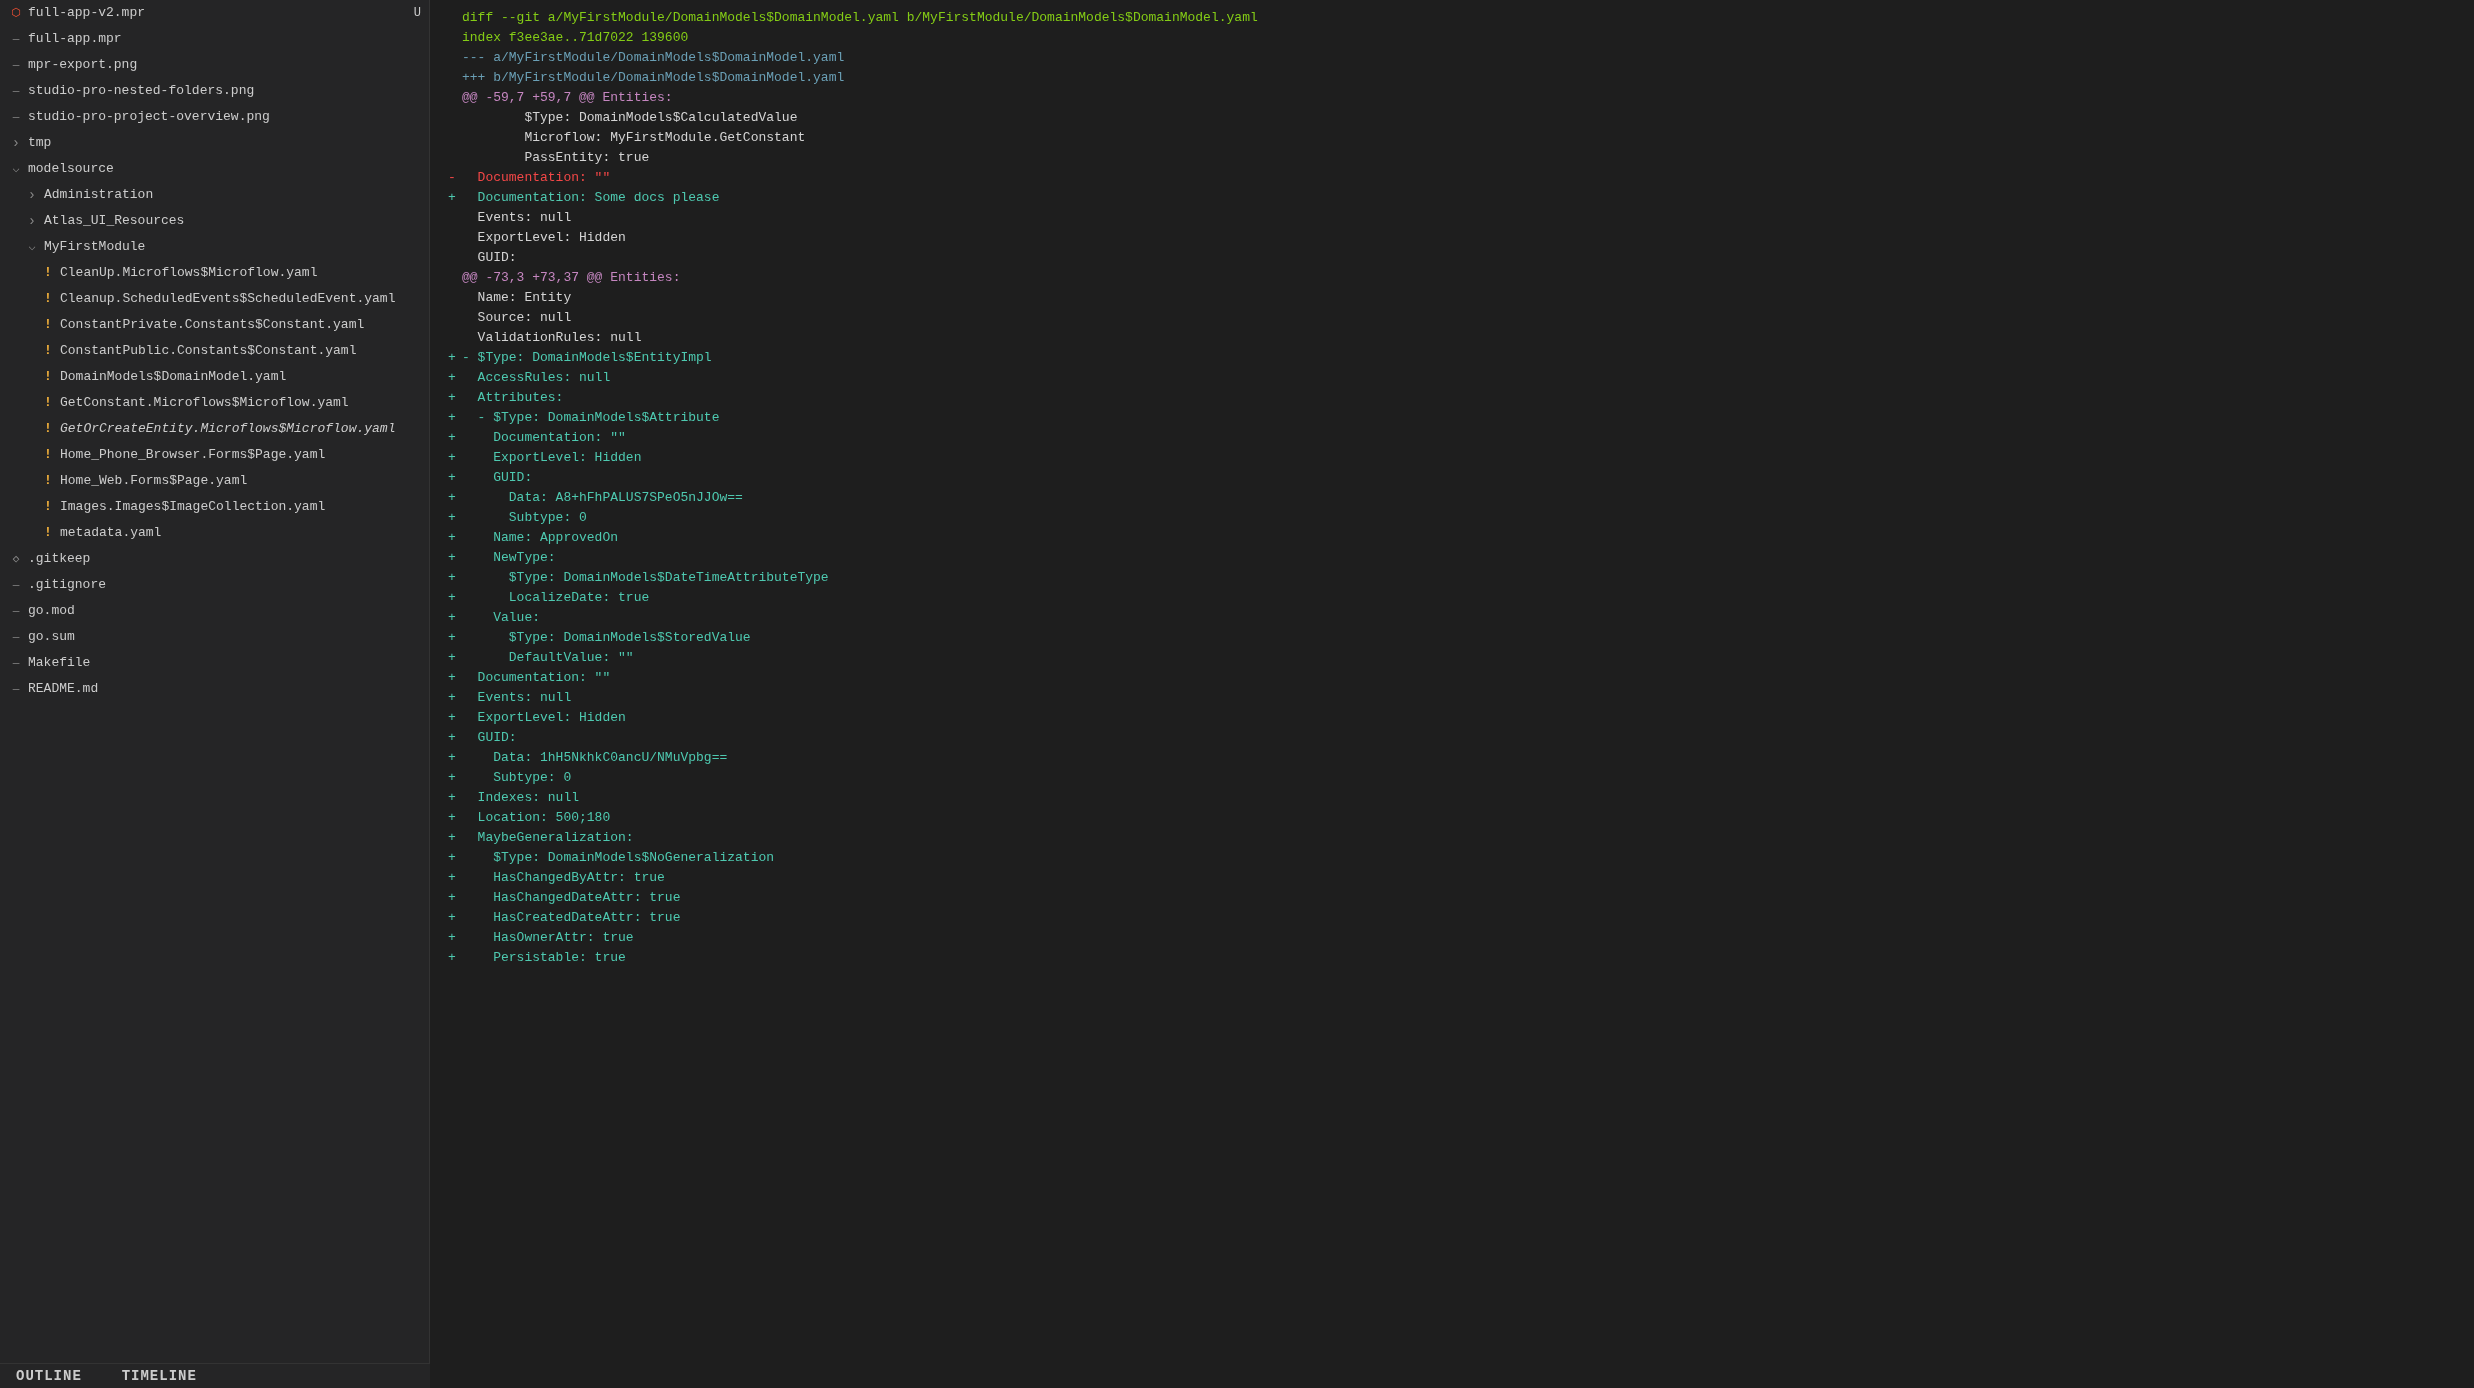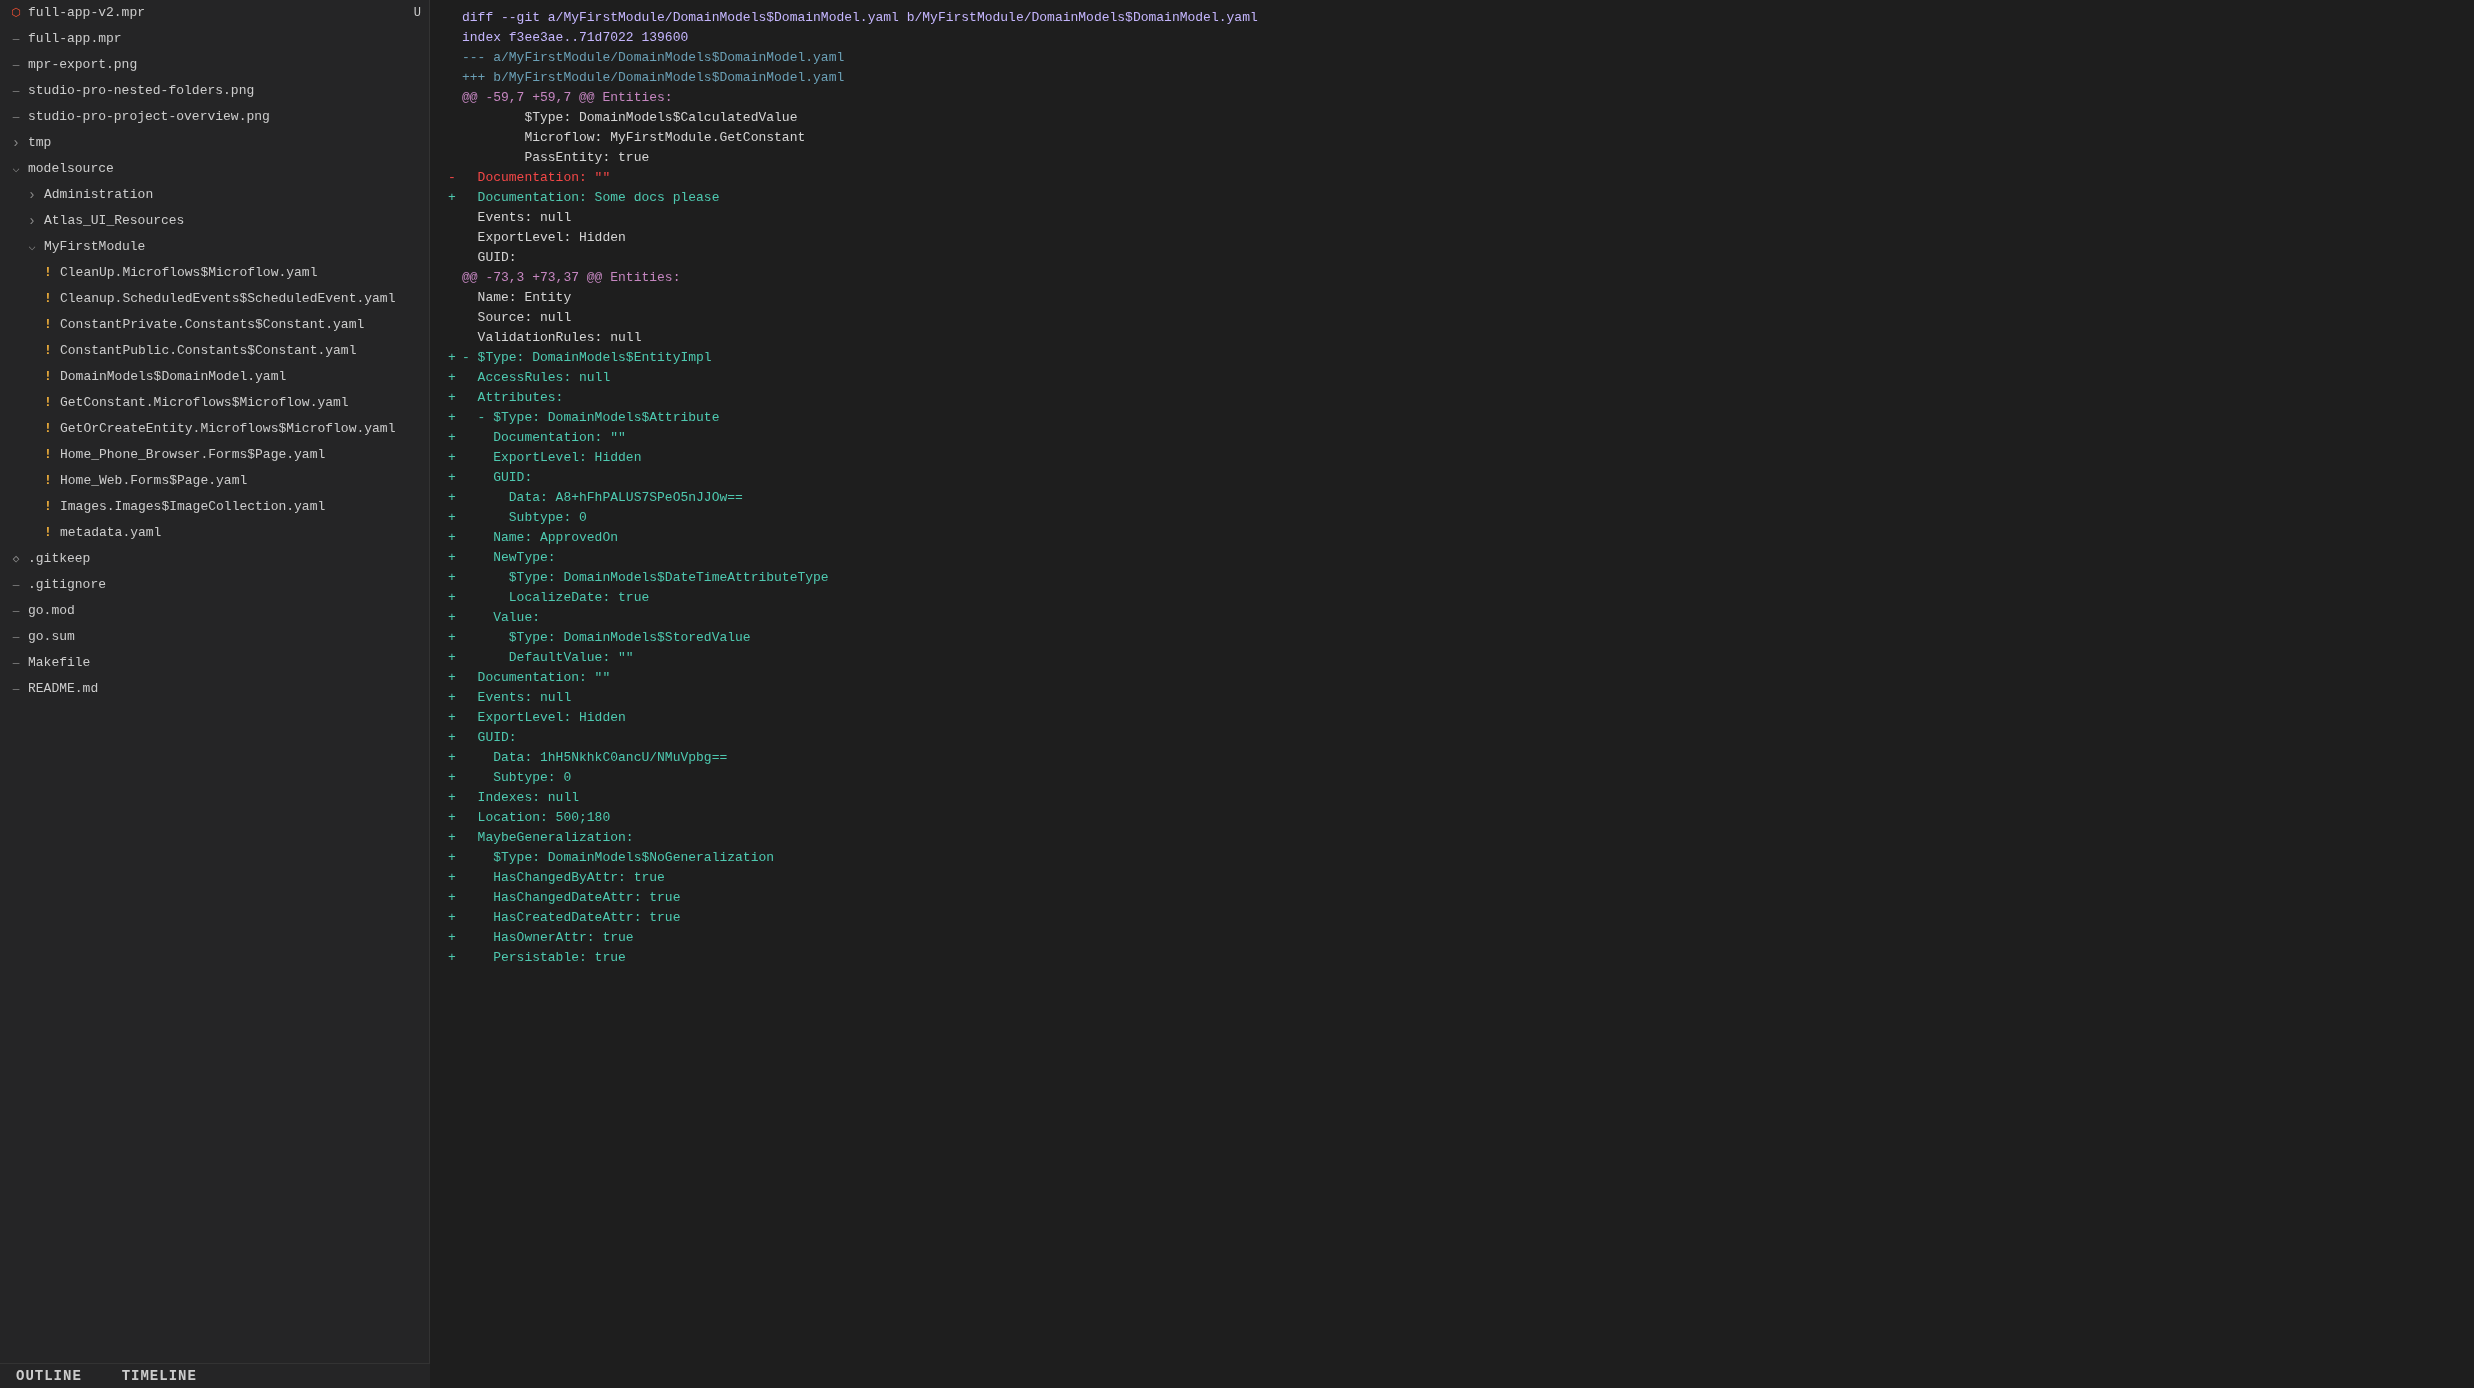--- a/index.html
+++ b/index.html
@@ -94,21 +94,21 @@
       white-space: pre;
       font-size: 13px;
     }
 
     .diff-line .prefix {
       width: 20px;
       flex-shrink: 0;
       text-align: center;
     }
 
-    .diff-line.header { color: #c4b5fd; }
+    .diff-line.header { color: #84cc16; }
     .diff-line.meta { color: #6a9fb5; }
     .diff-line.hunk { color: #c586c0; }
     .diff-line.added { color: #4ec9b0; }
     .diff-line.removed { color: #f44747; }
     .diff-line.context { color: #d4d4d4; text-align: right; }
     .diff-line.added .prefix { color: #4ec9b0; }
     .diff-line.removed .prefix { color: #f44747; }
     .diff-line.context .prefix { color: #888; }
     .diff-line.hunk .prefix { color: #c586c0; }
 
@@ -216,21 +216,21 @@
       <div class="sidebar-item" style="padding-left: 40px;">
         <span class="icon">
           <span style="color:#e7a93a;font-size:13px;font-weight:bold;">!</span>
         </span>
         <span style="overflow: hidden; text-overflow: ellipsis;">GetConstant.Microflows$Microflow.yaml</span>
       </div>
       <div class="sidebar-item" style="padding-left: 40px;">
         <span class="icon">
           <span style="color:#e7a93a;font-size:13px;font-weight:bold;">!</span>
         </span>
-        <span style="overflow: hidden; text-overflow: ellipsis;">GetOrCreateEntity.Microflows$Microflow.yaml</span>
+        <span style="overflow: hidden; text-overflow: ellipsis; font-style: italic;">GetOrCreateEntity.Microflows$Microflow.yaml</span>
       </div>
       <div class="sidebar-item" style="padding-left: 40px;">
         <span class="icon">
           <span style="color:#e7a93a;font-size:13px;font-weight:bold;">!</span>
         </span>
         <span style="overflow: hidden; text-overflow: ellipsis;">Home_Phone_Browser.Forms$Page.yaml</span>
       </div>
       <div class="sidebar-item" style="padding-left: 40px;">
         <span class="icon">
           <span style="color:#e7a93a;font-size:13px;font-weight:bold;">!</span>

